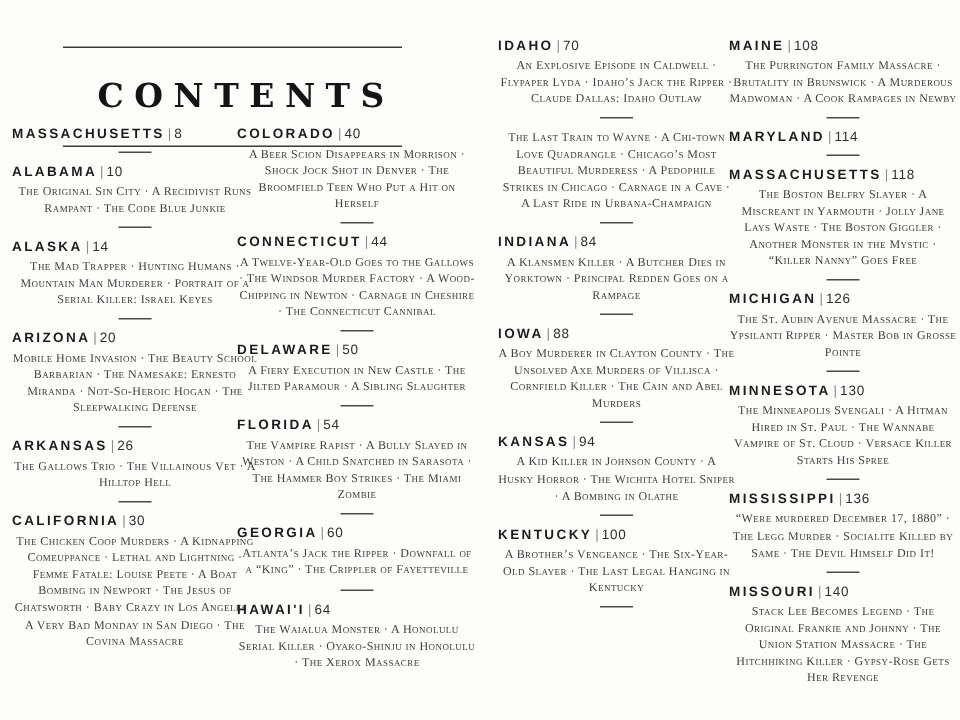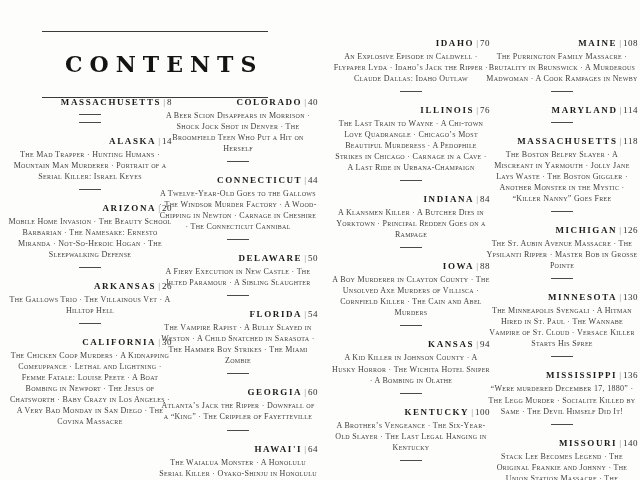--- a/index.html
+++ b/index.html
@@ -33,23 +33,23 @@
     color: #141414;
   }
   
   .col { position: absolute; }
   .col-0 { left: 8px;   top: 84px; width: 164px; }
   .col-1 { left: 158px; top: 84px; width: 160px; }
   .col-2 { left: 332px; top: 25px; width: 158px; }
   .col-3 { left: 486px; top: 25px; width: 152px; }
 
   .entry-heading {
-    margin: 13px 0 3px 0;
-    text-align: right;
-    font-family: Liberation Serif, serif;
+    margin: 0 0 3px 0;
+    text-align: left;
+    font-family: Liberation Sans, sans-serif;
     font-size: 9px;
     font-weight: bold;
     letter-spacing: 1.6px;
     color: #1b1b1b;
     white-space: nowrap;
   }
   .entry-heading .pipe {
     font-weight: normal;
     color: #8a8a8a;
     margin: 0 2px;
@@ -84,20 +84,24 @@
     <hr class="rule">
     <h1 class="contents-title">CONTENTS</h1>
     <hr class="rule">
   </header>
 
   <div class="col col-0">
       <section class="entry">
         <h3 class="entry-heading"><span class="state">MASSACHUSETTS</span><span class="pipe">|</span><span class="pagenum">8</span></h3>
       </section>
       <hr class="divider">
+      <section class="entry">
+        <h3 class="entry-heading"><span class="state">ALABAMA</span><span class="pipe">|</span><span class="pagenum">10</span></h3>
+        <p class="entry-desc">The Original Sin City · A Recidivist Runs Rampant · The Code Blue Junkie</p>
+      </section>
       <hr class="divider">
       <section class="entry">
         <h3 class="entry-heading"><span class="state">ALASKA</span><span class="pipe">|</span><span class="pagenum">14</span></h3>
         <p class="entry-desc">The Mad Trapper · Hunting Humans · Mountain Man Murderer · Portrait of a Serial Killer: Israel Keyes</p>
       </section>
       <hr class="divider">
       <section class="entry">
         <h3 class="entry-heading"><span class="state">ARIZONA</span><span class="pipe">|</span><span class="pagenum">20</span></h3>
         <p class="entry-desc">Mobile Home Invasion · The Beauty School Barbarian · The Namesake: Ernesto Miranda · Not-So-Heroic Hogan · The Sleepwalking Defense</p>
       </section>
@@ -143,21 +147,20 @@
         <p class="entry-desc">The Waialua Monster · A Honolulu Serial Killer · Oyako-Shinju in Honolulu · The Xerox Massacre</p>
       </section>
     </div>
   <div class="col col-2">
       <section class="entry">
         <h3 class="entry-heading"><span class="state">IDAHO</span><span class="pipe">|</span><span class="pagenum">70</span></h3>
         <p class="entry-desc">An Explosive Episode in Caldwell · Flypaper Lyda · Idaho’s Jack the Ripper · Claude Dallas: Idaho Outlaw</p>
       </section>
       <hr class="divider">
       <section class="entry">
-        <h3 class="entry-heading"><span class="state">ILLINOIS</span><span class="pipe">|</span><span class="pagenum">76</span></h3>
         <p class="entry-desc">The Last Train to Wayne · A Chi-town Love Quadrangle · Chicago’s Most Beautiful Murderess · A Pedophile Strikes in Chicago · Carnage in a Cave · A Last Ride in Urbana-Champaign</p>
       </section>
       <hr class="divider">
       <section class="entry">
         <h3 class="entry-heading"><span class="state">INDIANA</span><span class="pipe">|</span><span class="pagenum">84</span></h3>
         <p class="entry-desc">A Klansmen Killer · A Butcher Dies in Yorktown · Principal Redden Goes on a Rampage</p>
       </section>
       <hr class="divider">
       <section class="entry">
         <h3 class="entry-heading"><span class="state">IOWA</span><span class="pipe">|</span><span class="pagenum">88</span></h3>

